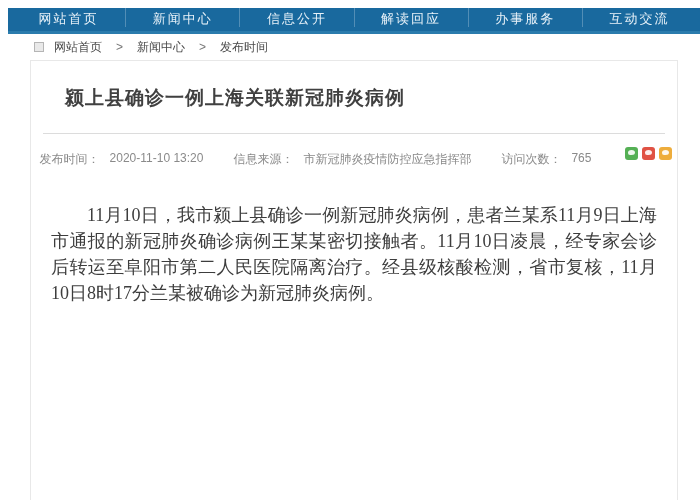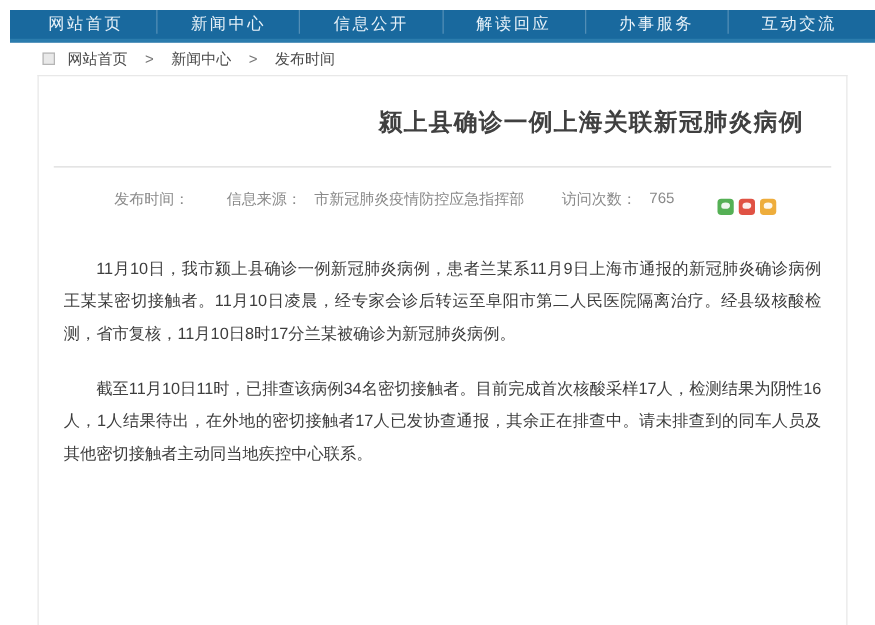--- a/index.html
+++ b/index.html
@@ -16,42 +16,42 @@
   
   .breadcrumb { height: 26px; display: flex; align-items: center; gap: 6px;
     padding: 0 0 0 26px; font-size: 12px; color: #4a4a4a; }
   .crumb-icon { width: 10px; height: 10px; border: 1px solid #b5b5b5;
     background: #e9e9e9; display: inline-block; }
   .breadcrumb a { color: #4a4a4a; text-decoration: none; cursor: pointer; }
   .crumb-sep { color: #777; }
   
   .content-box { margin: 0 22px; border: 1px solid #e8e8e8; border-bottom: none;
     min-height: 448px; background: #fff; padding-top: 20px; }
-  .article-title { text-align: right; font-size: 19px; font-weight: bold;
+  .article-title { text-align: left; font-size: 19px; font-weight: bold;
     color: #404040; letter-spacing: 1px; padding: 4px 30px 22px; }
   .meta-row { border-top: 1px solid #dcdcdc; margin: 0 8px;
     padding: 9px 4px 8px; display: flex; justify-content: center;
-    align-items: flex-end; gap: 14px; font-size: 12px; color: #8a8a8a;
+    align-items: flex-start; gap: 14px; font-size: 12px; color: #8a8a8a;
     white-space: nowrap; }
   .meta-pair { display: inline-flex; gap: 2px; }
   .font-size-opts { display: inline-flex; gap: 4px; }
   .font-size-opts span { color: #4a4a4a; font-size: 13.5px; cursor: pointer; }
   .share-group { display: inline-flex; gap: 4px; margin-left: 8px; }
   .share-icon { width: 13px; height: 13px; border-radius: 3px; cursor: pointer;
     position: relative; display: inline-block; }
   .share-icon::after { content: ""; position: absolute; left: 3px; top: 3px;
     width: 7px; height: 5px; background: rgba(255,255,255,0.9);
     border-radius: 50% 50% 50% 2px; }
   .share-wechat { background: #55b055; }
   .share-weibo  { background: #e05244; }
   .share-qzone  { background: #eead3c; }
   
   .article-body { padding: 14px 12px 10px; }
-  .article-body p { font-size: 13px; line-height: 26px; color: #3d3d3d;
-    text-indent: 2em; text-align: justify; margin-bottom: 10px; }
+  .article-body p { font-size: 18px; line-height: 26px; color: #3d3d3d;
+    text-indent: 2em; text-align: justify; margin-bottom: 10px; font-family: Liberation Serif, serif; }
 </style>
 </head>
 <body>
 
 <div class="topnav">
   <div class="nav-item">网站首页</div>
   <div class="nav-item">新闻中心</div>
   <div class="nav-item">信息公开</div>
   <div class="nav-item">解读回应</div>
   <div class="nav-item">办事服务</div>
@@ -66,34 +66,34 @@
   <span class="crumb-sep">&gt;</span>
   <a>发布时间</a>
 </div>
 
 <div class="content-box">
   <h1 class="article-title">颍上县确诊一例上海关联新冠肺炎病例</h1>
 
   <div class="meta-row">
     <span class="meta-pair">
       <span>发布时间：</span>
+      <span>2020-11-10 13:20</span>
     </span>
     <span class="meta-pair">
       <span>信息来源：</span>
       <span>市新冠肺炎疫情防控应急指挥部</span>
     </span>
     <span class="meta-pair">
       <span>访问次数：</span>
       <span>765</span>
     </span>
     <span class="share-group">
       <span class="share-icon share-wechat"></span>
       <span class="share-icon share-weibo"></span>
       <span class="share-icon share-qzone"></span>
     </span>
   </div>
 
   <div class="article-body">
     <p>11月10日，我市颍上县确诊一例新冠肺炎病例，患者兰某系11月9日上海市通报的新冠肺炎确诊病例王某某密切接触者。11月10日凌晨，经专家会诊后转运至阜阳市第二人民医院隔离治疗。经县级核酸检测，省市复核，11月10日8时17分兰某被确诊为新冠肺炎病例。</p>
-    <p>截至11月10日11时，已排查该病例34名密切接触者。目前完成首次核酸采样17人，检测结果为阴性16人，1人结果待出，在外地的密切接触者17人已发协查通报，其余正在排查中。请未排查到的同车人员及其他密切接触者主动同当地疾控中心联系。</p>
 
   </div>
 </div>
 
 </body></html>

